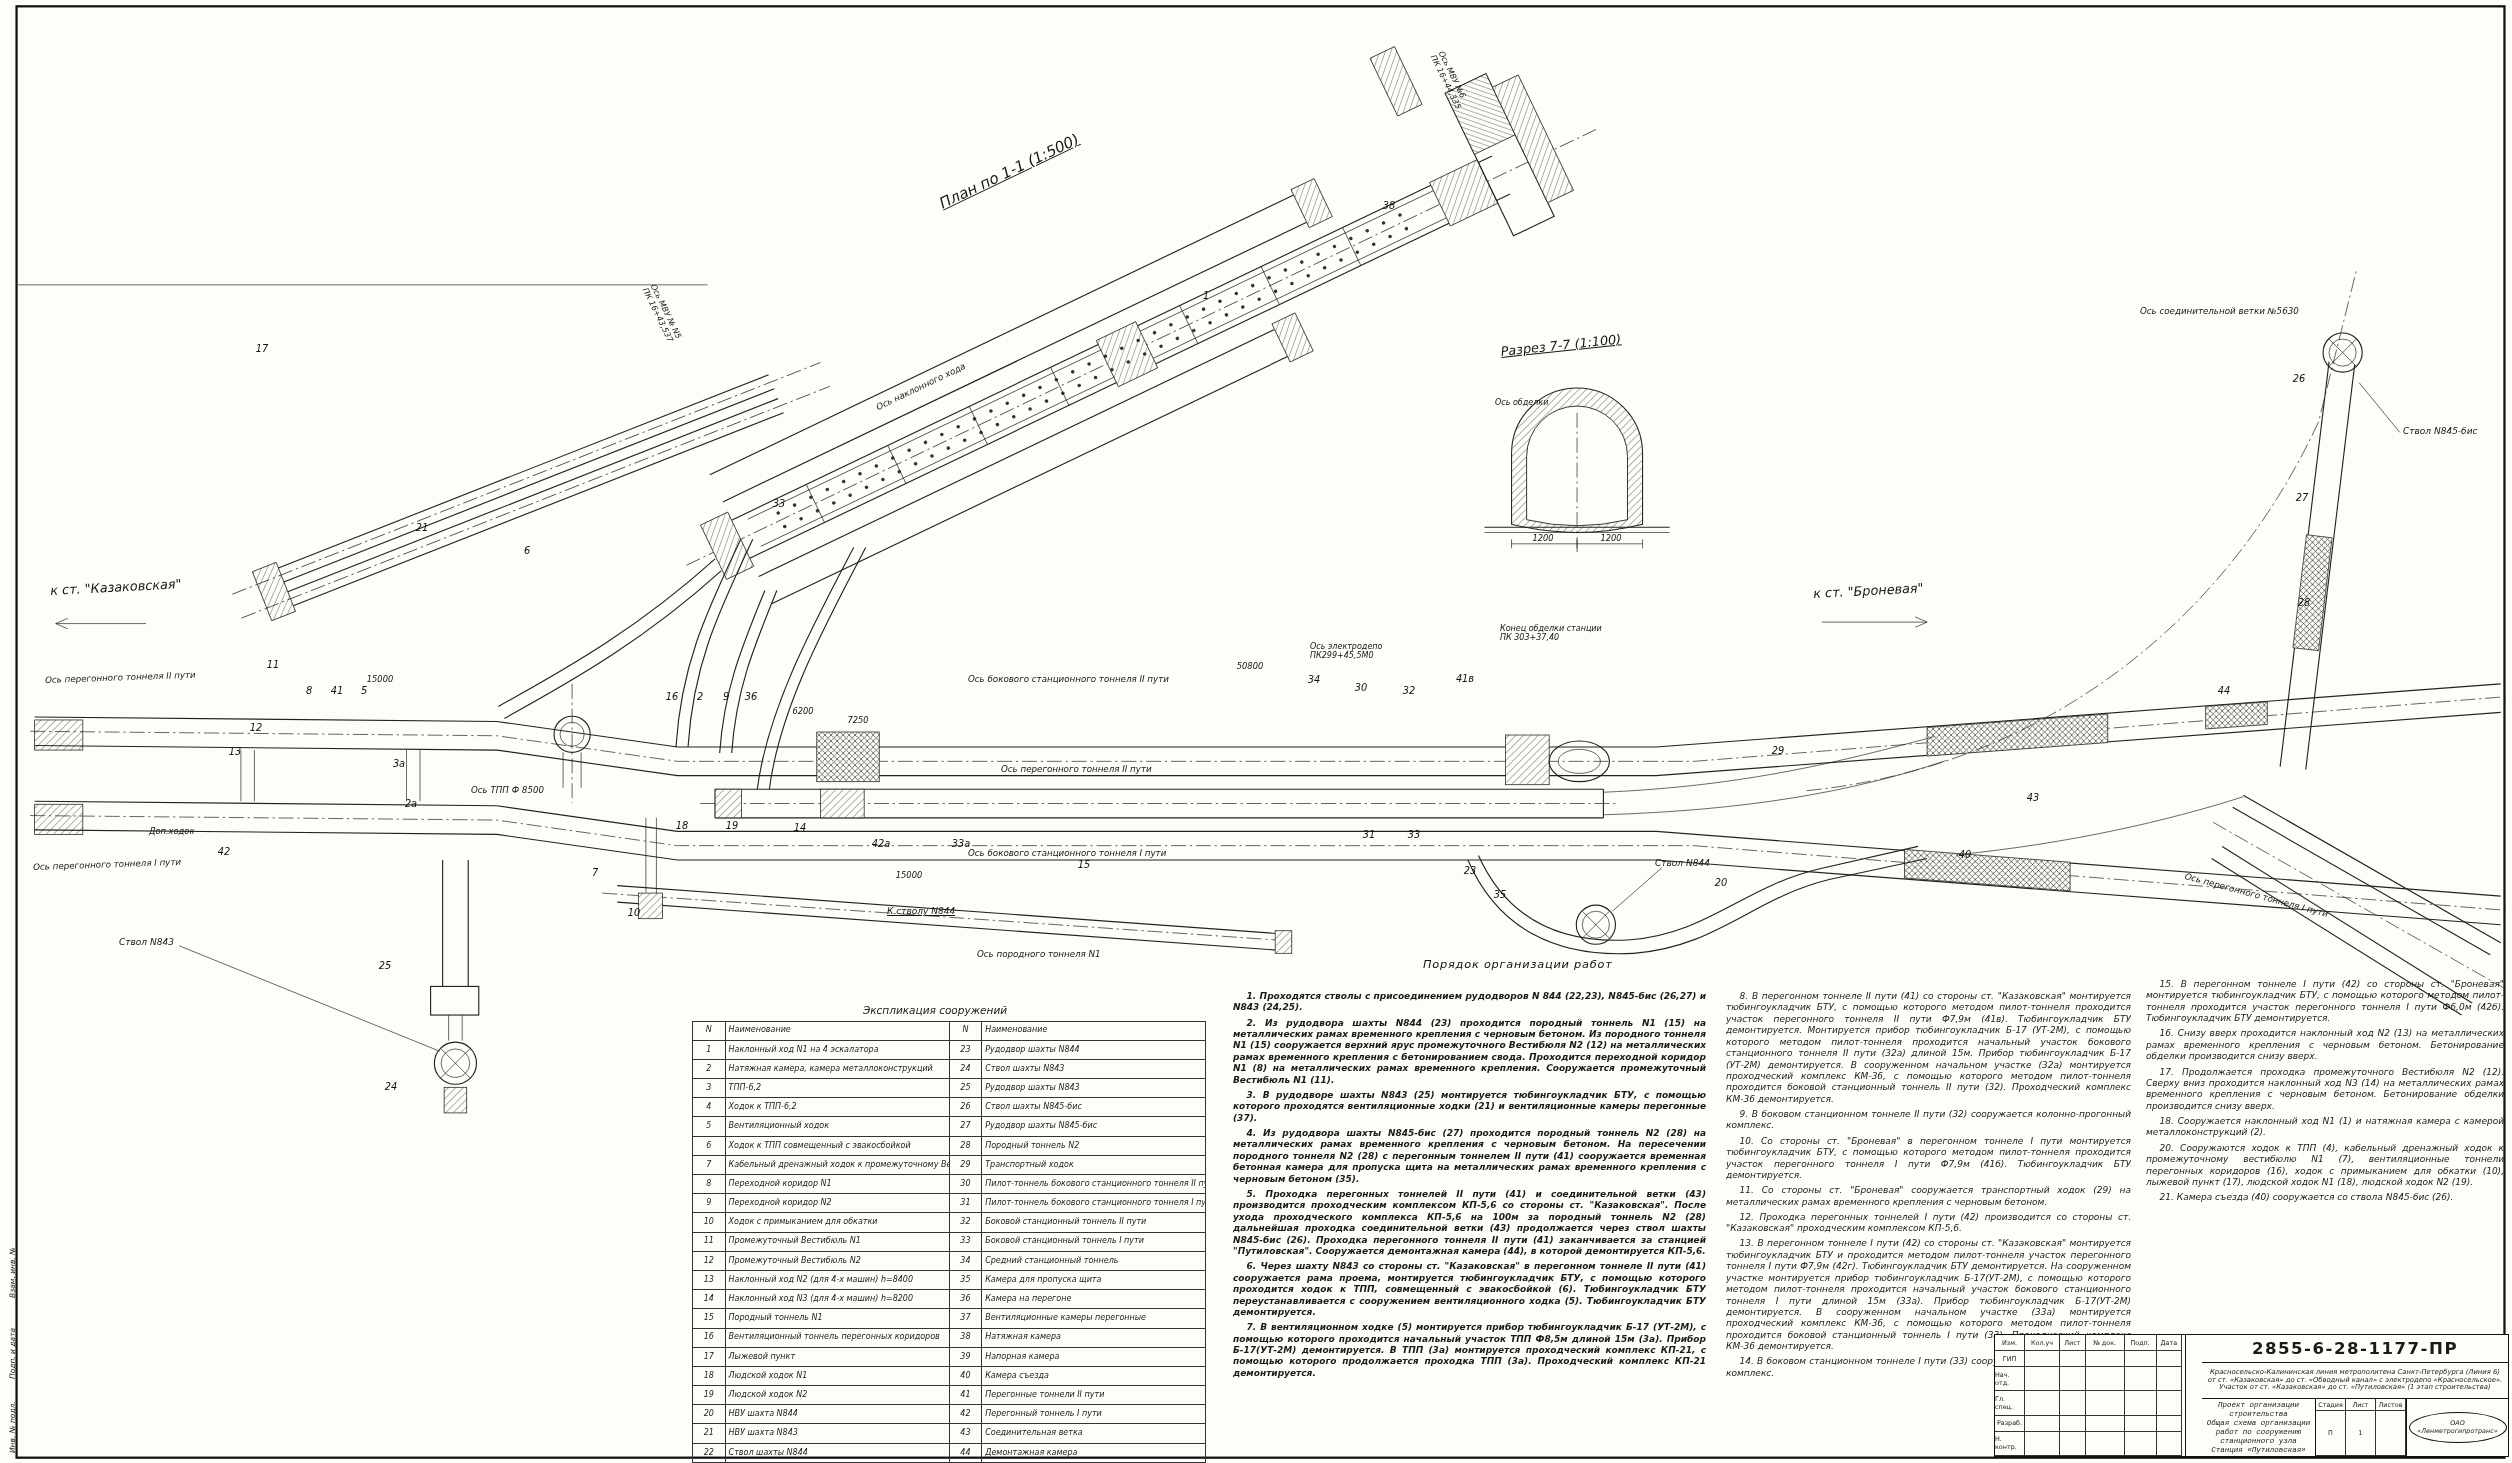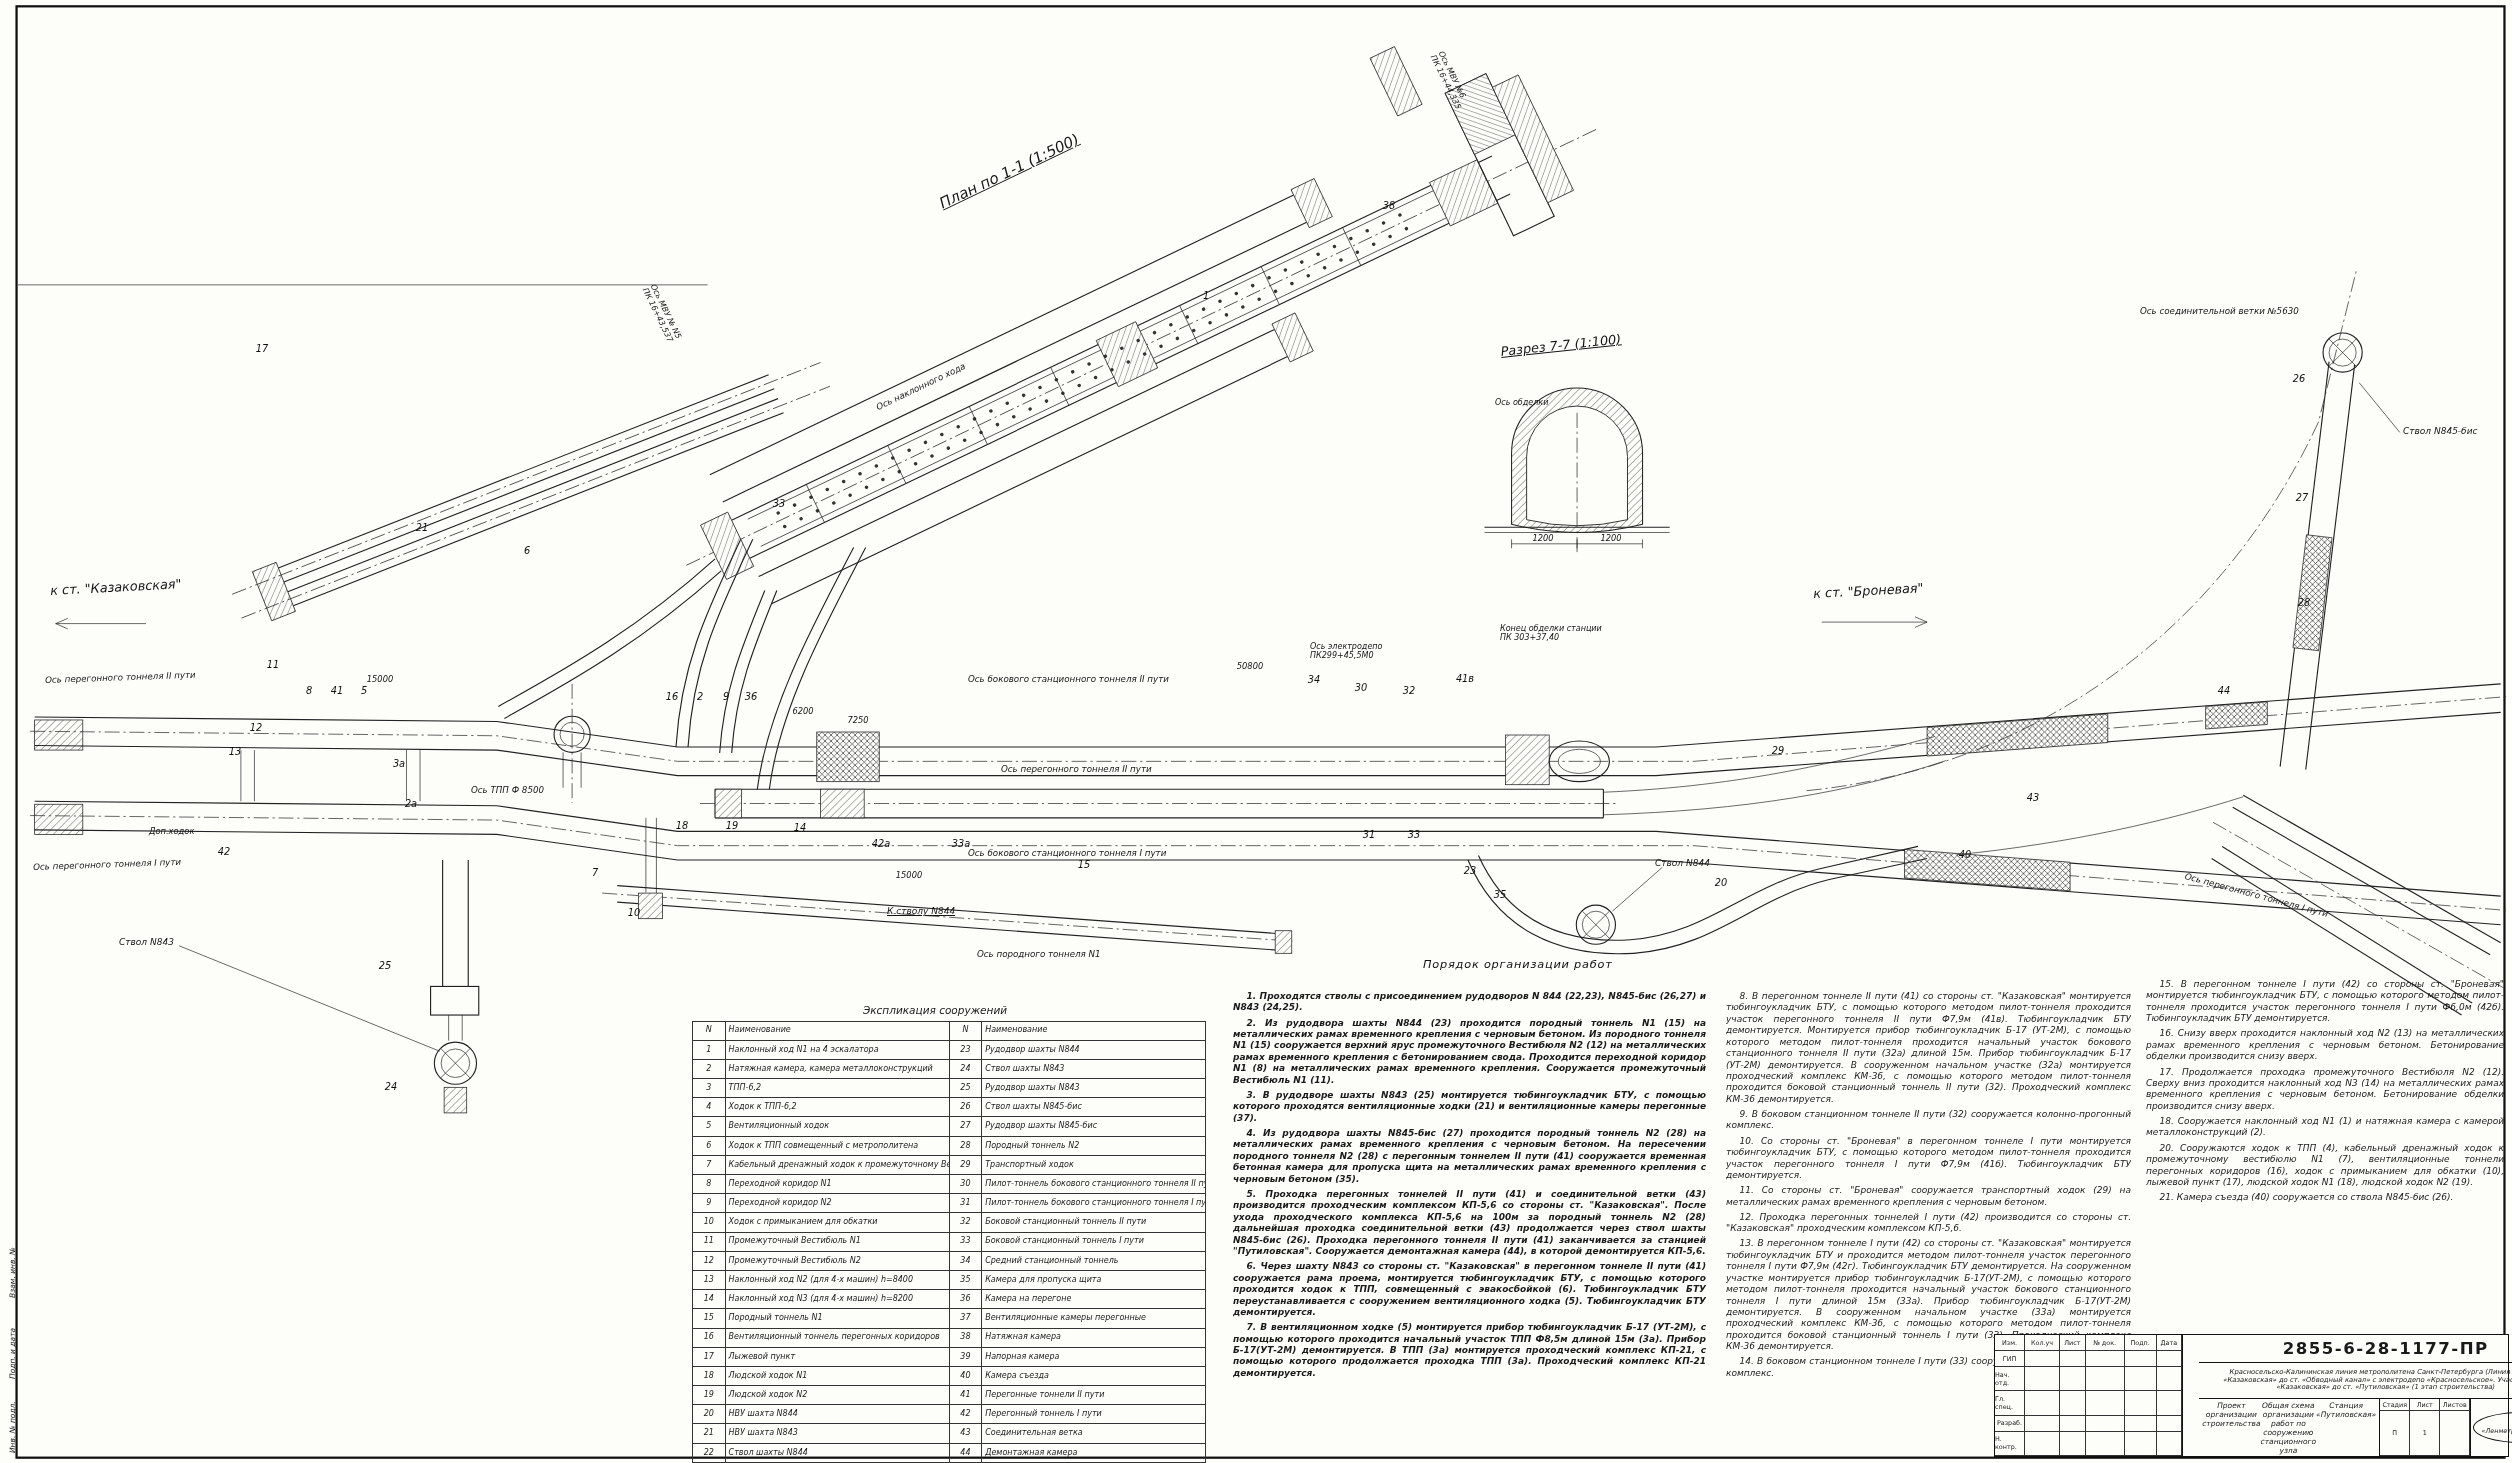--- a/index.html
+++ b/index.html
@@ -38,21 +38,21 @@
   .sg-cell{border-right:0.8px solid #333;border-bottom:0.8px solid #333;font-size:6.4px;
       display:flex;align-items:center;justify-content:center;overflow:hidden;}
   .sg-h{font-size:6.4px;}
   .tb-right{flex:1;display:flex;flex-direction:column;margin-left:16px;}
   .tb-number{height:32px;border-bottom:1.1px solid #111;display:flex;align-items:center;
       justify-content:center;font-size:16.6px;font-weight:bold;letter-spacing:1.5px;}
   .tb-project{height:38px;border-bottom:1.1px solid #111;font-size:6.8px;font-style:italic;
       padding:1.5px 4.5px;text-align:center;line-height:1.15;overflow:hidden;display:flex;align-items:center;}
   .tb-bottom{flex:1;display:flex;}
   .tb-sheet{flex:1;border-right:1.1px solid #111;padding:1.5px 3px;font-size:7.5px;font-style:italic;
-      text-align:center;display:flex;flex-direction:row;justify-content:center;line-height:1.2;overflow:hidden;}
+      text-align:center;display:flex;flex-direction:column;justify-content:center;line-height:1.2;overflow:hidden;font-family:Liberation Mono, monospace;}
   #tb-slc{width:90px;border-right:1.1px solid #111;display:grid;grid-template-columns:1fr 1fr 1fr;
       grid-template-rows:12px 1fr;}
   .slc-cell{border-right:0.8px solid #333;border-bottom:0.8px solid #333;font-size:6.4px;
       display:flex;align-items:center;justify-content:center;}
   .tb-org{width:98px;display:flex;align-items:center;justify-content:center;padding:1.5px;}
   .tb-org-oval{border:1.1px solid #111;border-radius:50%;font-size:6.4px;padding:7.5px 4.5px;
       text-align:center;font-style:italic;line-height:1.1;}
 </style>
 </head>
 <body>
@@ -379,21 +379,21 @@
             <td class="name">Ствол шахты N845-бис</td>
           </tr>
           <tr>
             <td class="num">5</td>
             <td class="name">Вентиляционный ходок</td>
             <td class="num">27</td>
             <td class="name">Рудодвор шахты N845-бис</td>
           </tr>
           <tr>
             <td class="num">6</td>
-            <td class="name">Ходок к ТПП совмещенный с метрополитена</td>
+            <td class="name">Ходок к ТПП совмещенный с эвакосбойкой</td>
             <td class="num">28</td>
             <td class="name">Породный тоннель N2</td>
           </tr>
           <tr>
             <td class="num">7</td>
             <td class="name">Кабельный дренажный ходок к промежуточному Вестибюлю N1</td>
             <td class="num">29</td>
             <td class="name">Транспортный ходок</td>
           </tr>
           <tr>

